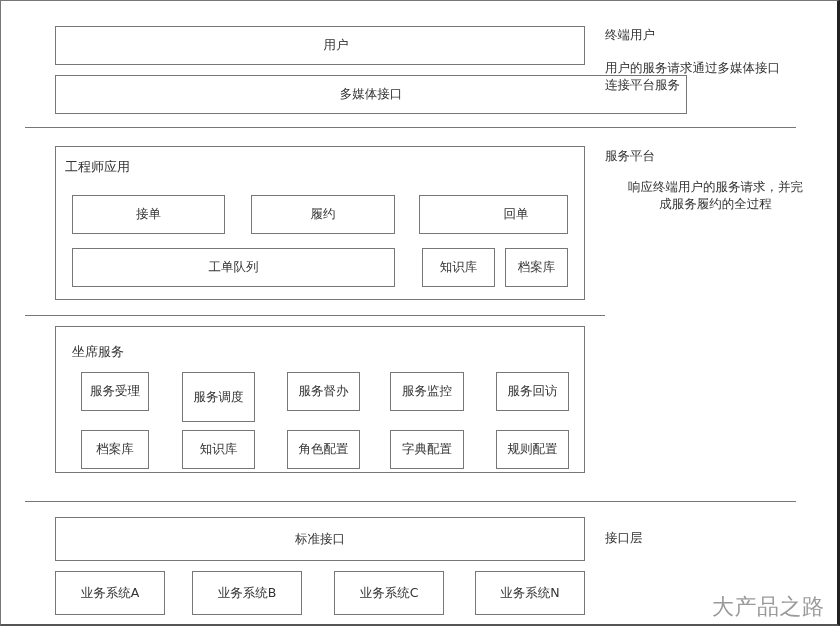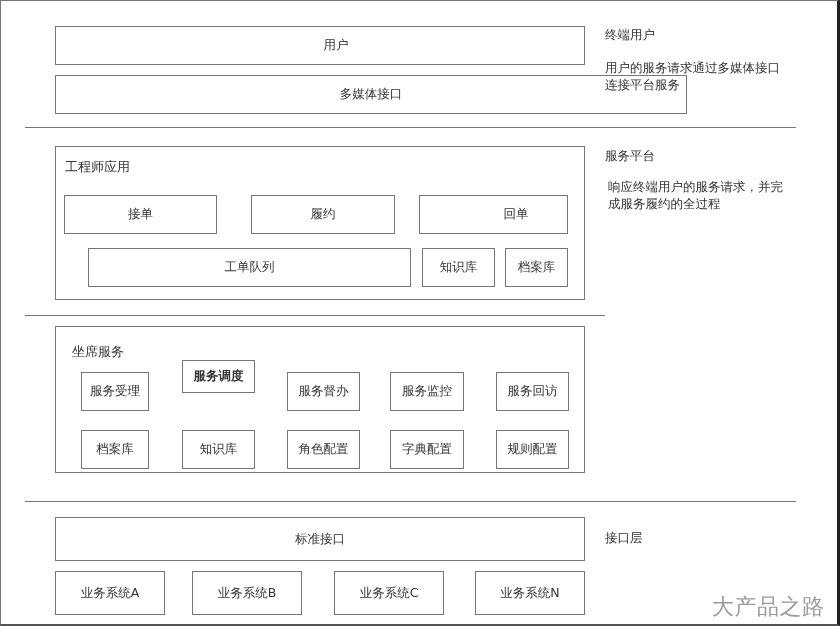--- a/index.html
+++ b/index.html
@@ -26,40 +26,40 @@
 <div class="side" style="left:605px;top:59px;">
   <div>用户的服务请求通过多媒体接口</div>
   <div>连接平台服务</div>
 </div>
 
 <div class="hline" style="left:25px;top:127px;width:771px;"></div>
 
 <div class="group" style="left:55px;top:146px;width:530px;height:154px;">
   <div class="group-title" style="left:9px;top:11px;">工程师应用</div>
 </div>
-<div class="box" style="left:64px;top:195px;width:153px;height:39px;">接单</div>
+<div class="box" style="left:72px;top:195px;width:153px;height:39px;">接单</div>
 <div class="box" style="left:251px;top:195px;width:144px;height:39px;">履约</div>
 <div class="box" style="left:419px;top:195px;width:149px;height:39px;padding-left:45px;">回单</div>
-<div class="box" style="left:88px;top:248px;width:323px;height:39px;">工单队列</div>
+<div class="box" style="left:72px;top:248px;width:323px;height:39px;">工单队列</div>
 <div class="box" style="left:422px;top:248px;width:73px;height:39px;">知识库</div>
 <div class="box" style="left:505px;top:248px;width:63px;height:39px;">档案库</div>
 
 <div class="side" style="left:605px;top:147px;">服务平台</div>
-<div class="side" style="left:608px;top:178px;">
+<div class="side" style="left:628px;top:178px;text-align:center;">
   <div>响应终端用户的服务请求，并完</div>
   <div>成服务履约的全过程</div>
 </div>
 
 <div class="hline" style="left:25px;top:315px;width:580px;"></div>
 
 <div class="group" style="left:55px;top:326px;width:530px;height:147px;">
   <div class="group-title" style="left:16px;top:16px;">坐席服务</div>
 </div>
 <div class="box" style="left:81px;top:372px;width:68px;height:39px;">服务受理</div>
-<div class="box" style="left:182px;top:360px;width:73px;height:33px;font-weight:bold;">服务调度</div>
+<div class="box" style="left:182px;top:372px;width:73px;height:50px;">服务调度</div>
 <div class="box" style="left:287px;top:372px;width:73px;height:39px;">服务督办</div>
 <div class="box" style="left:390px;top:372px;width:74px;height:39px;">服务监控</div>
 <div class="box" style="left:496px;top:372px;width:73px;height:39px;">服务回访</div>
 <div class="box" style="left:81px;top:430px;width:68px;height:39px;">档案库</div>
 <div class="box" style="left:182px;top:430px;width:73px;height:39px;">知识库</div>
 <div class="box" style="left:287px;top:430px;width:73px;height:39px;">角色配置</div>
 <div class="box" style="left:390px;top:430px;width:74px;height:39px;">字典配置</div>
 <div class="box" style="left:496px;top:430px;width:73px;height:39px;">规则配置</div>
 
 <div class="hline" style="left:25px;top:501px;width:771px;"></div>

